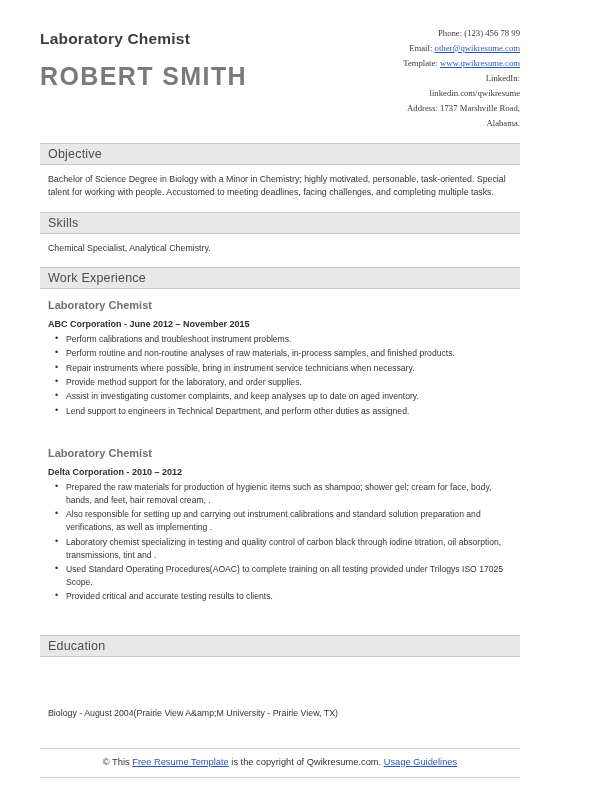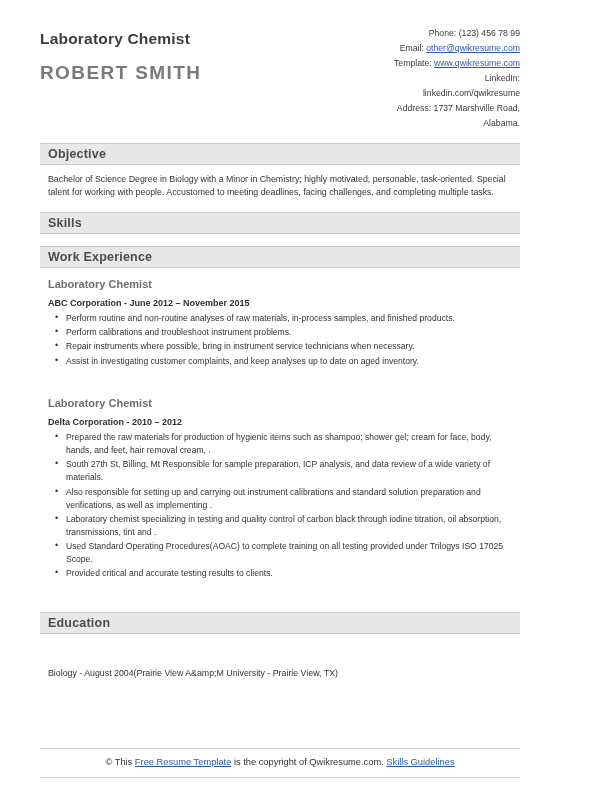--- a/index.html
+++ b/index.html
@@ -32,36 +32,37 @@
     padding-top: 4px;
   }
   .job-title {
     font-size: 15.5px;
     font-weight: bold;
     color: #3d3d3d;
     letter-spacing: 0.2px;
     margin: 0 0 14px 0;
   }
   .person-name {
-    font-size: 19px;
+    font-size: 25px;
     font-weight: bold;
     color: #7a7a7a;
     letter-spacing: 1.4px;
     margin: 0;
     white-space: nowrap;
   }
   .header-right {
     text-align: right;
     font-size: 8.7px;
     line-height: 1.72;
     color: #3a3a3a;
     max-width: 205px;
   }
   .header-right div {
     white-space: nowrap;
+    font-family: Liberation Serif, serif;
   }
   .contact-label {
     color: #3a3a3a;
     margin-top: 48px;
   }
   .link {
     color: #2a59b5;
     text-decoration: underline;
   }
 
@@ -71,21 +72,21 @@
     background: #e8e8e8;
     border-top: 1px solid #c9c9c9;
     border-bottom: 1px solid #c9c9c9;
     height: 20px;
     display: flex;
     align-items: center;
     padding-left: 8px;
   }
   .section-bar .section-title {
     font-size: 12.5px;
-    font-weight: bold;
+    font-weight: normal;
     color: #4c4c4c;
     letter-spacing: 0.2px;
   }
   .section-body {
     padding: 8px 8px 0 8px;
     font-size: 8.8px;
     line-height: 1.52;
     color: #333333;
   }
   .section-body p {
@@ -130,20 +131,21 @@
     color: #333333;
   }
 
   .spacer-lg { height: 18px; }
 
   
   .edu-body {
     padding: 25px 8px 0 8px;
     font-size: 8.8px;
     color: #333333;
+    margin-top: 17px;
   }
 
   
   .footer {
     position: absolute;
     left: 40px;
     right: 40px;
     bottom: 14px;
     border-top: 1px solid #cfcfcf;
     border-bottom: 1px solid #cfcfcf;
@@ -185,57 +187,61 @@
   <div class="section-bar">
     <span class="section-title">Objective</span>
   </div>
   <div class="section-body">
     <p>Bachelor of Science Degree in Biology with a Minor in Chemistry; highly motivated, personable, task-oriented. Special talent for working with people. Accustomed to meeting deadlines, facing challenges, and completing multiple tasks.</p>
   </div>
 
   <div class="section-bar">
     <span class="section-title">Skills</span>
   </div>
+  <div class="section-body">
+    <p>Chemical Specialist, Analytical Chemistry.</p>
+  </div>
 
   <div class="section-bar">
     <span class="section-title">Work Experience</span>
   </div>
 
   <div class="job-block">
     <div class="job-role">Laboratory Chemist</div>
     <div class="job-company">ABC Corporation - June 2012 – November 2015</div>
     <ul class="bullets">
+      <li>Perform calibrations and troubleshoot instrument problems.</li>
       <li>Perform routine and non-routine analyses of raw materials, in-process samples, and finished products.</li>
-      <li>Perform calibrations and troubleshoot instrument problems.</li>
       <li>Repair instruments where possible, bring in instrument service technicians when necessary.</li>
+      <li>Provide method support for the laboratory, and order supplies.</li>
       <li>Assist in investigating customer complaints, and keep analyses up to date on aged inventory.</li>
+      <li>Lend support to engineers in Technical Department, and perform other duties as assigned.</li>
     </ul>
   </div>
 
   <div class="spacer-lg"></div>
 
   <div class="job-block">
     <div class="job-role">Laboratory Chemist</div>
     <div class="job-company">Delta Corporation - 2010 – 2012</div>
     <ul class="bullets">
       <li>Prepared the raw materials for production of hygienic items such as shampoo; shower gel; cream for face, body, hands, and feet, hair removal cream, .</li>
-      <li>South 27th St, Billing, Mt Responsible for sample preparation, ICP analysis, and data review of a wide variety of materials.</li>
       <li>Also responsible for setting up and carrying out instrument calibrations and standard solution preparation and verifications, as well as implementing .</li>
       <li>Laboratory chemist specializing in testing and quality control of carbon black through iodine titration, oil absorption, transmissions, tint and .</li>
       <li>Used Standard Operating Procedures(AOAC) to complete training on all testing provided under Trilogys ISO 17025 Scope.</li>
       <li>Provided critical and accurate testing results to clients.</li>
     </ul>
   </div>
 
   <div class="spacer-lg"></div>
 
   <div class="section-bar">
     <span class="section-title">Education</span>
   </div>
   <div class="edu-body">
     <p>Biology - August 2004(Prairie View A&amp;amp;M University - Prairie View, TX)</p>
   </div>
 
   <div class="footer">
-    <span class="copy">© This </span><a href="#">Free Resume Template</a><span class="copy"> is the copyright of Qwikresume.com. </span><a href="#">Skills Guidelines</a>
+    <span class="copy">© This </span><a href="#">Free Resume Template</a><span class="copy"> is the copyright of Qwikresume.com. </span><a href="#">Usage Guidelines</a>
   </div>
 
 </div>
 
 </body></html>

